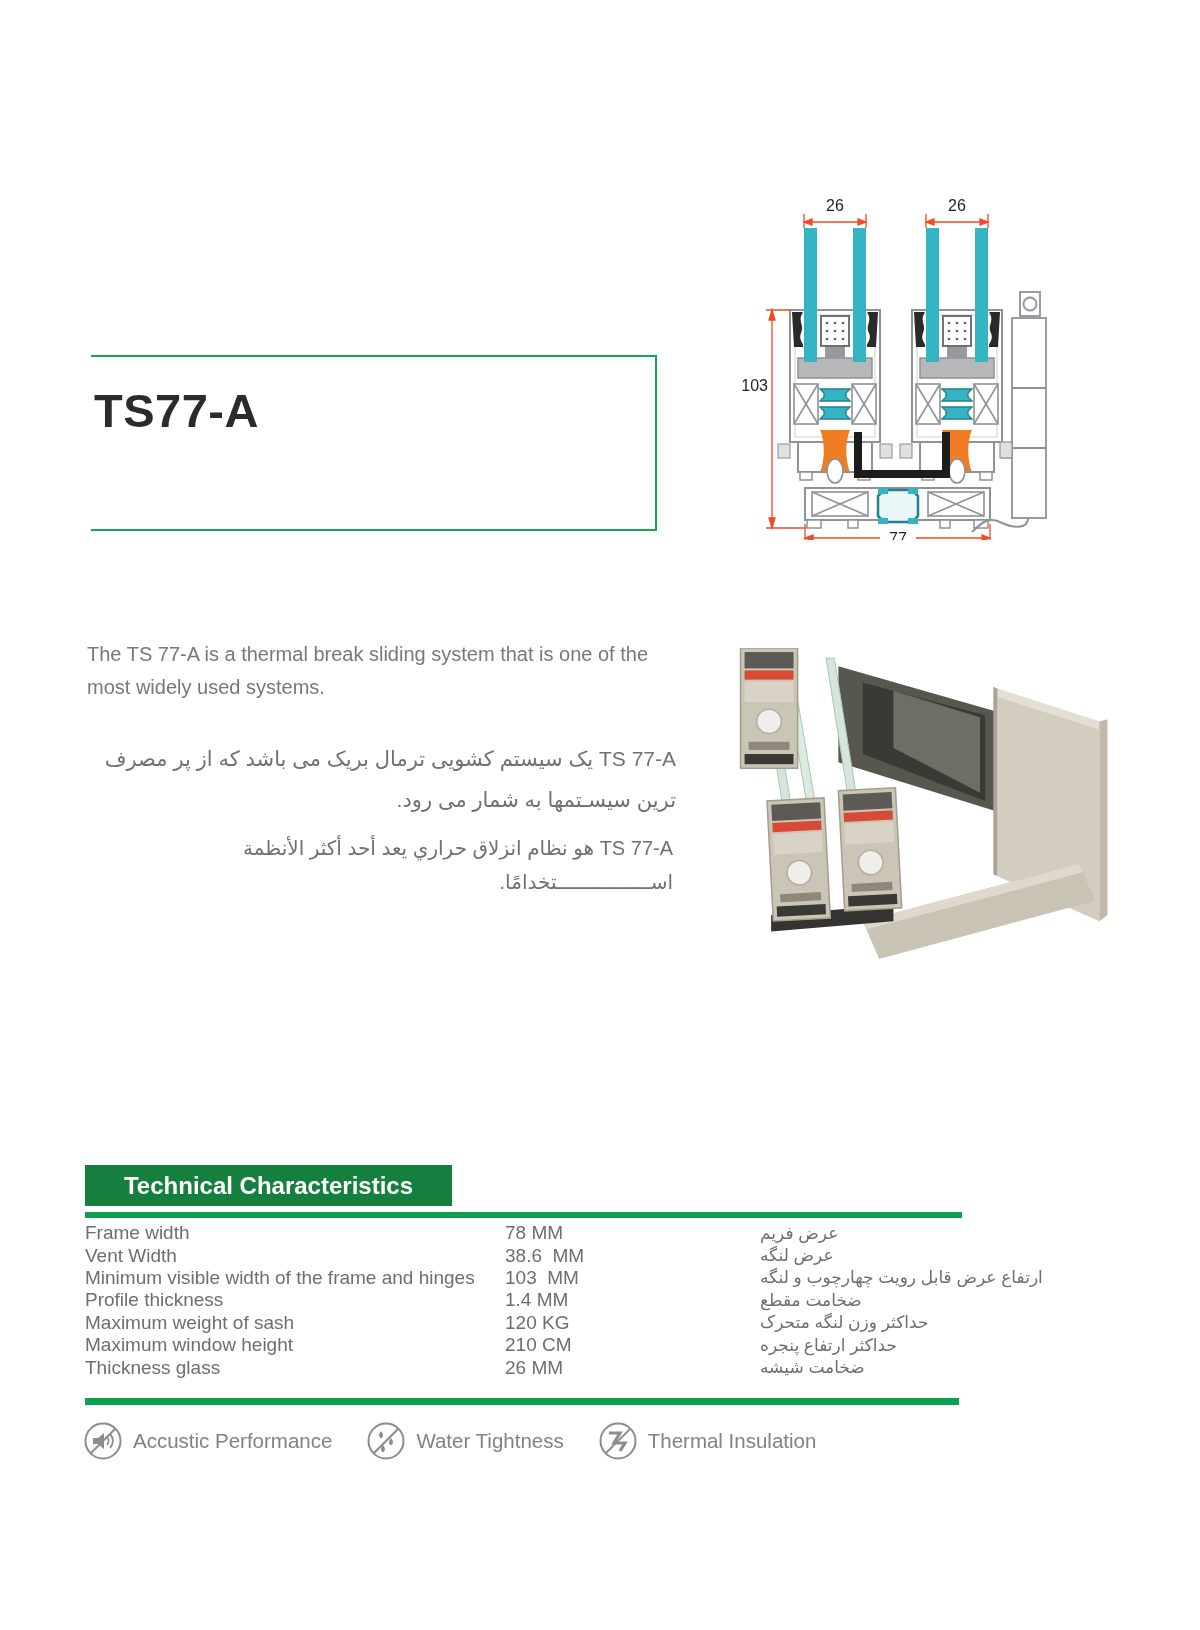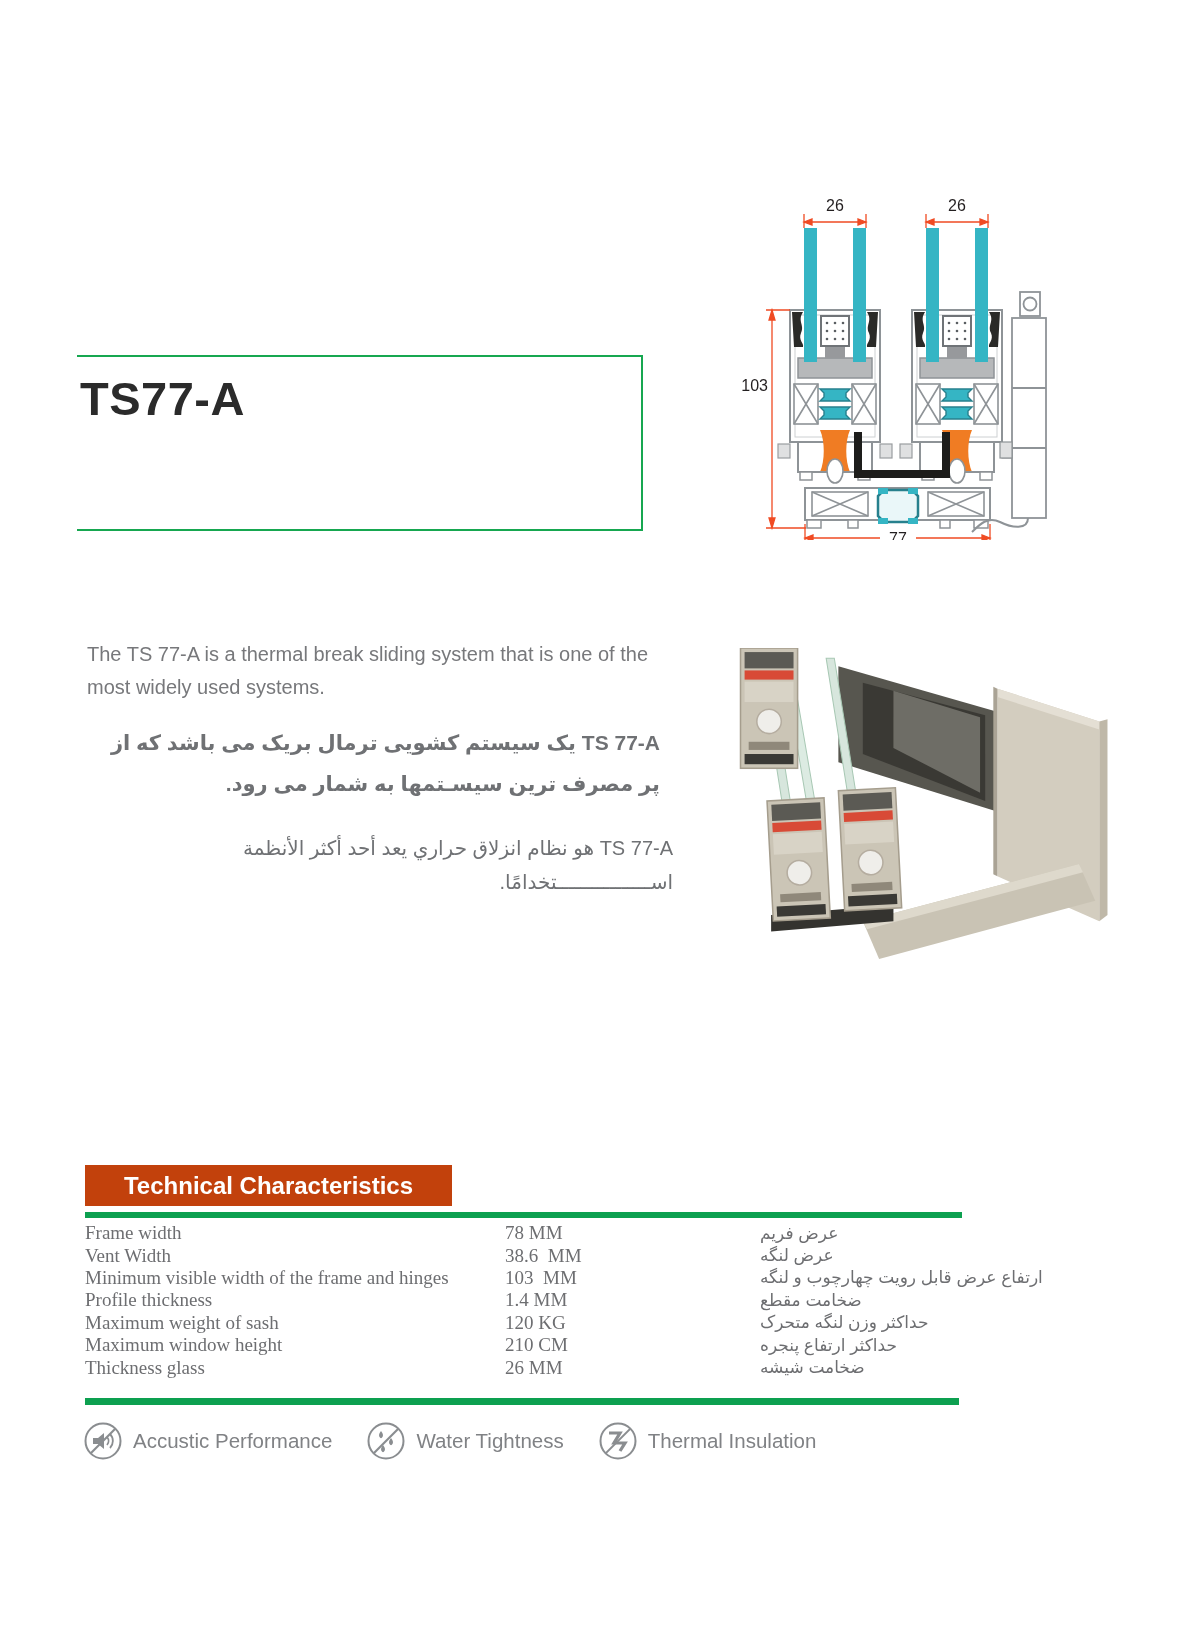--- a/index.html
+++ b/index.html
@@ -1,43 +1,43 @@
 <!DOCTYPE html>
 <html><head>
 <meta charset="utf-8">
 <style>
   html,body{margin:0;padding:0;background:#ffffff;}
   .page{position:relative;width:1200px;height:1630px;background:#ffffff;overflow:hidden;
         font-family:"Liberation Sans","DejaVu Sans",sans-serif;}
 
   
-  .title-box{position:absolute;left:77px;top:355px;width:566px;height:176px;
-             border:2px solid #16a750;border-left:none;box-sizing:border-box;padding:14px 0 0 3px;}
+  .title-box{position:absolute;left:91px;top:355px;width:566px;height:176px;
+             border:2px solid #16a750;border-left:none;box-sizing:border-box;padding:26px 0 0 3px;}
   .title-box h1{margin:0;font-size:47px;font-weight:600;color:#2b2b2b;letter-spacing:.5px;}
   .title-box h2{margin:4px 0 0 0;font-size:35px;font-weight:400;color:#8d9093;line-height:45px;}
 
   
   .desc-en{position:absolute;left:87px;top:638px;width:585px;margin:0;
            font-size:20px;color:#77787b;line-height:33px;}
-  .desc-fa{position:absolute;left:85px;top:722px;width:575px;margin:0;direction:rtl;
-           font-size:21px;color:#6f7174;line-height:41px;text-align:right;font-weight:bold;}
+  .desc-fa{position:absolute;left:85px;top:722px;width:575px;margin:16px;direction:rtl;
+           font-size:21px;color:#6f7174;line-height:41px;text-align:right;}
   .desc-ar{position:absolute;left:85px;top:818px;width:575px;margin:13px;direction:rtl;
            font-size:20px;color:#6f7174;line-height:34px;text-align:right;}
 
   
   .diagram{position:absolute;left:720px;top:180px;width:330px;height:360px;}
   .render{position:absolute;left:738px;top:648px;width:372px;height:316px;}
 
   
-  .tech-header{position:absolute;left:85px;top:1165px;width:367px;height:41px;background:#c2410c;
+  .tech-header{position:absolute;left:85px;top:1165px;width:367px;height:41px;background:#15803d;
                color:#ffffff;font-size:24px;font-weight:bold;text-align:center;line-height:41px;}
   .tech-rule{position:absolute;left:85px;top:1212px;width:877px;height:6px;background:#0da050;}
   .spec-table{position:absolute;left:85px;top:1222px;width:873px;}
   .spec-row{display:grid;grid-template-columns:420px 255px 1fr;align-items:center;height:22.4px;}
-  .spec-en,.spec-val{font-size:19px;color:#6d6e71;white-space:pre;font-family:Liberation Serif, serif;}
+  .spec-en,.spec-val{font-size:19px;color:#6d6e71;white-space:pre;}
   .spec-fa{font-size:17px;color:#6d6e71;direction:rtl;text-align:left;white-space:nowrap;}
 
   .divider{position:absolute;left:85px;top:1398px;width:874px;height:7px;background:#0da050;}
 
   
   .features{position:absolute;left:83px;top:1421px;display:flex;gap:34px;align-items:center;}
   .feature{display:flex;align-items:center;gap:10px;}
   .feature-label{font-size:20.5px;color:#808285;white-space:nowrap;}
   .feature svg{display:block;}
 </style>

